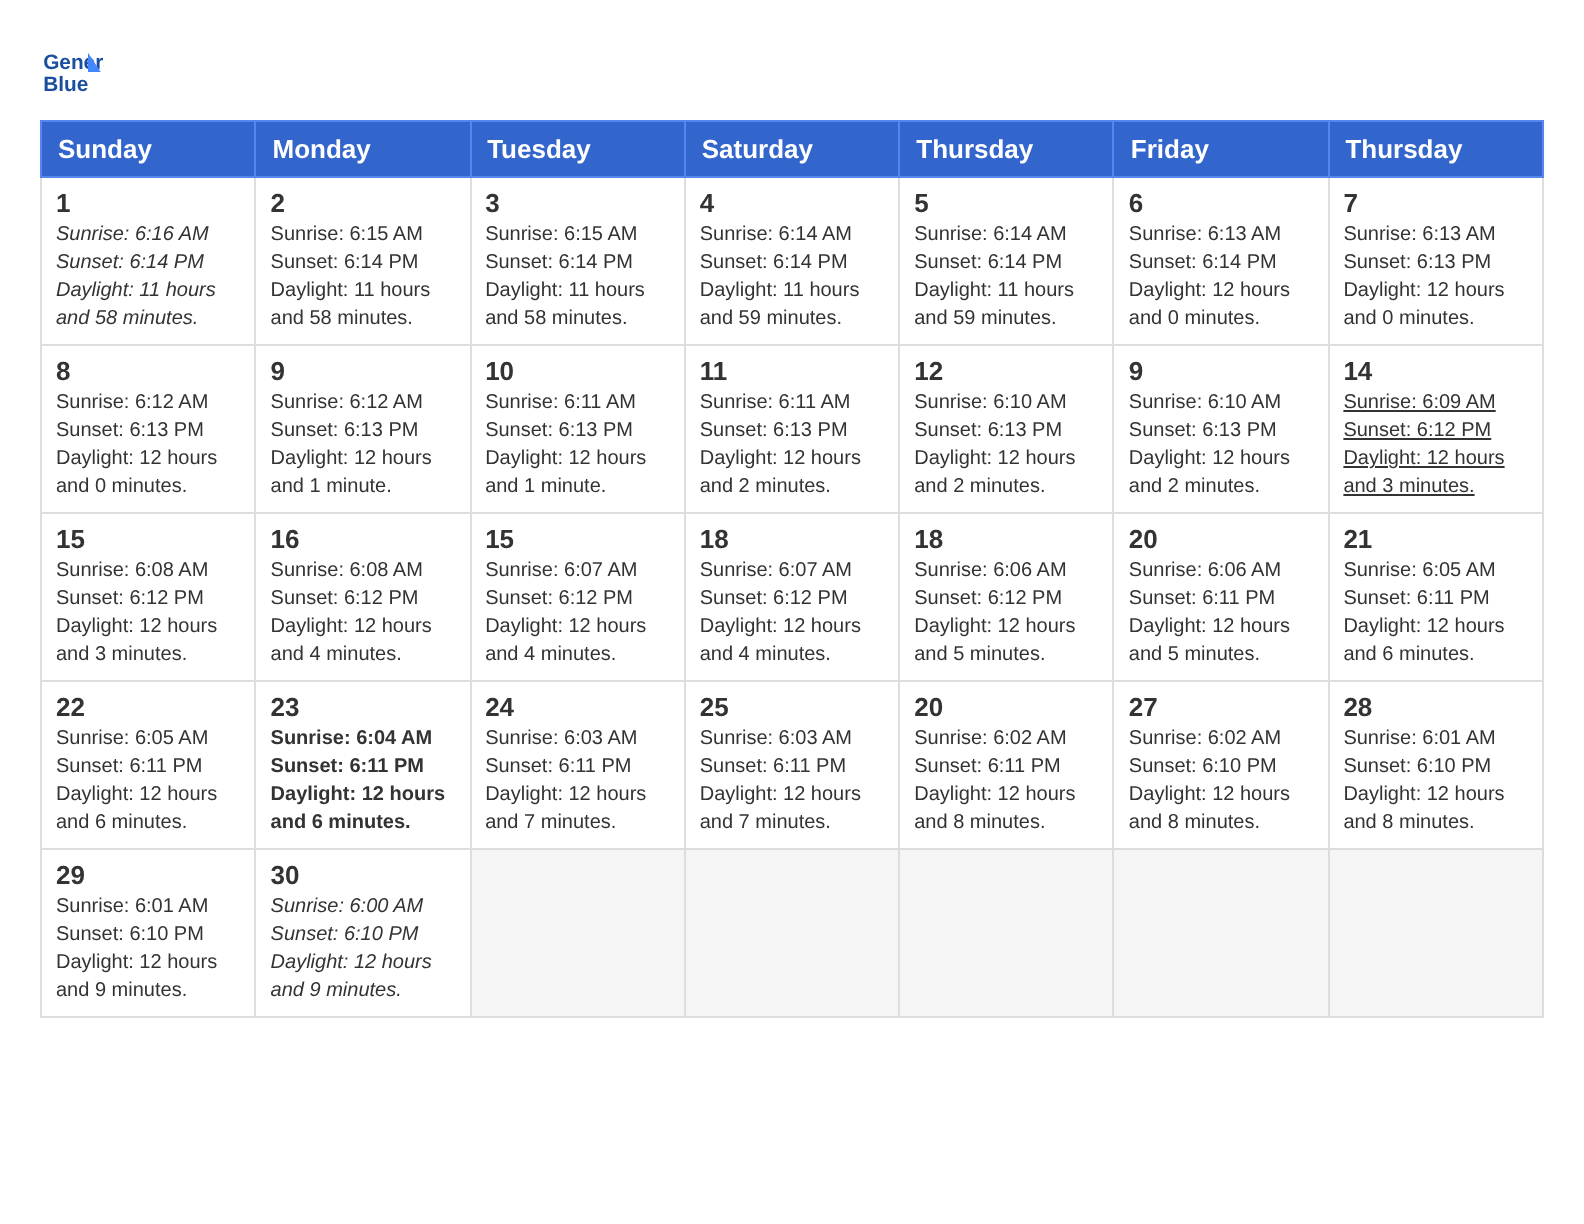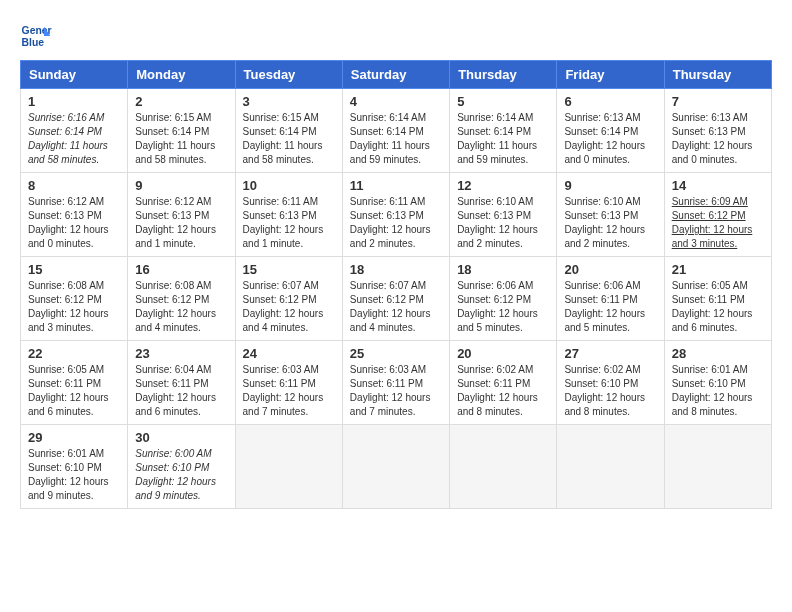--- a/index.html
+++ b/index.html
@@ -259,21 +259,21 @@
       <tr>
         <td>
           <span class="day-num">22</span>
           <div class="day-info" style="white-space: pre-line;">Sunrise: 6:05 AM
 Sunset: 6:11 PM
 Daylight: 12 hours
 and 6 minutes.</div>
         </td>
         <td>
           <span class="day-num">23</span>
-          <div class="day-info" style="white-space: pre-line;">Sunrise: 6:04 AM
+          <div class="day-info" style="white-space: pre-line; font-weight: bold;">Sunrise: 6:04 AM
 Sunset: 6:11 PM
 Daylight: 12 hours
 and 6 minutes.</div>
         </td>
         <td>
           <span class="day-num">24</span>
           <div class="day-info" style="white-space: pre-line;">Sunrise: 6:03 AM
 Sunset: 6:11 PM
 Daylight: 12 hours
 and 7 minutes.</div>

